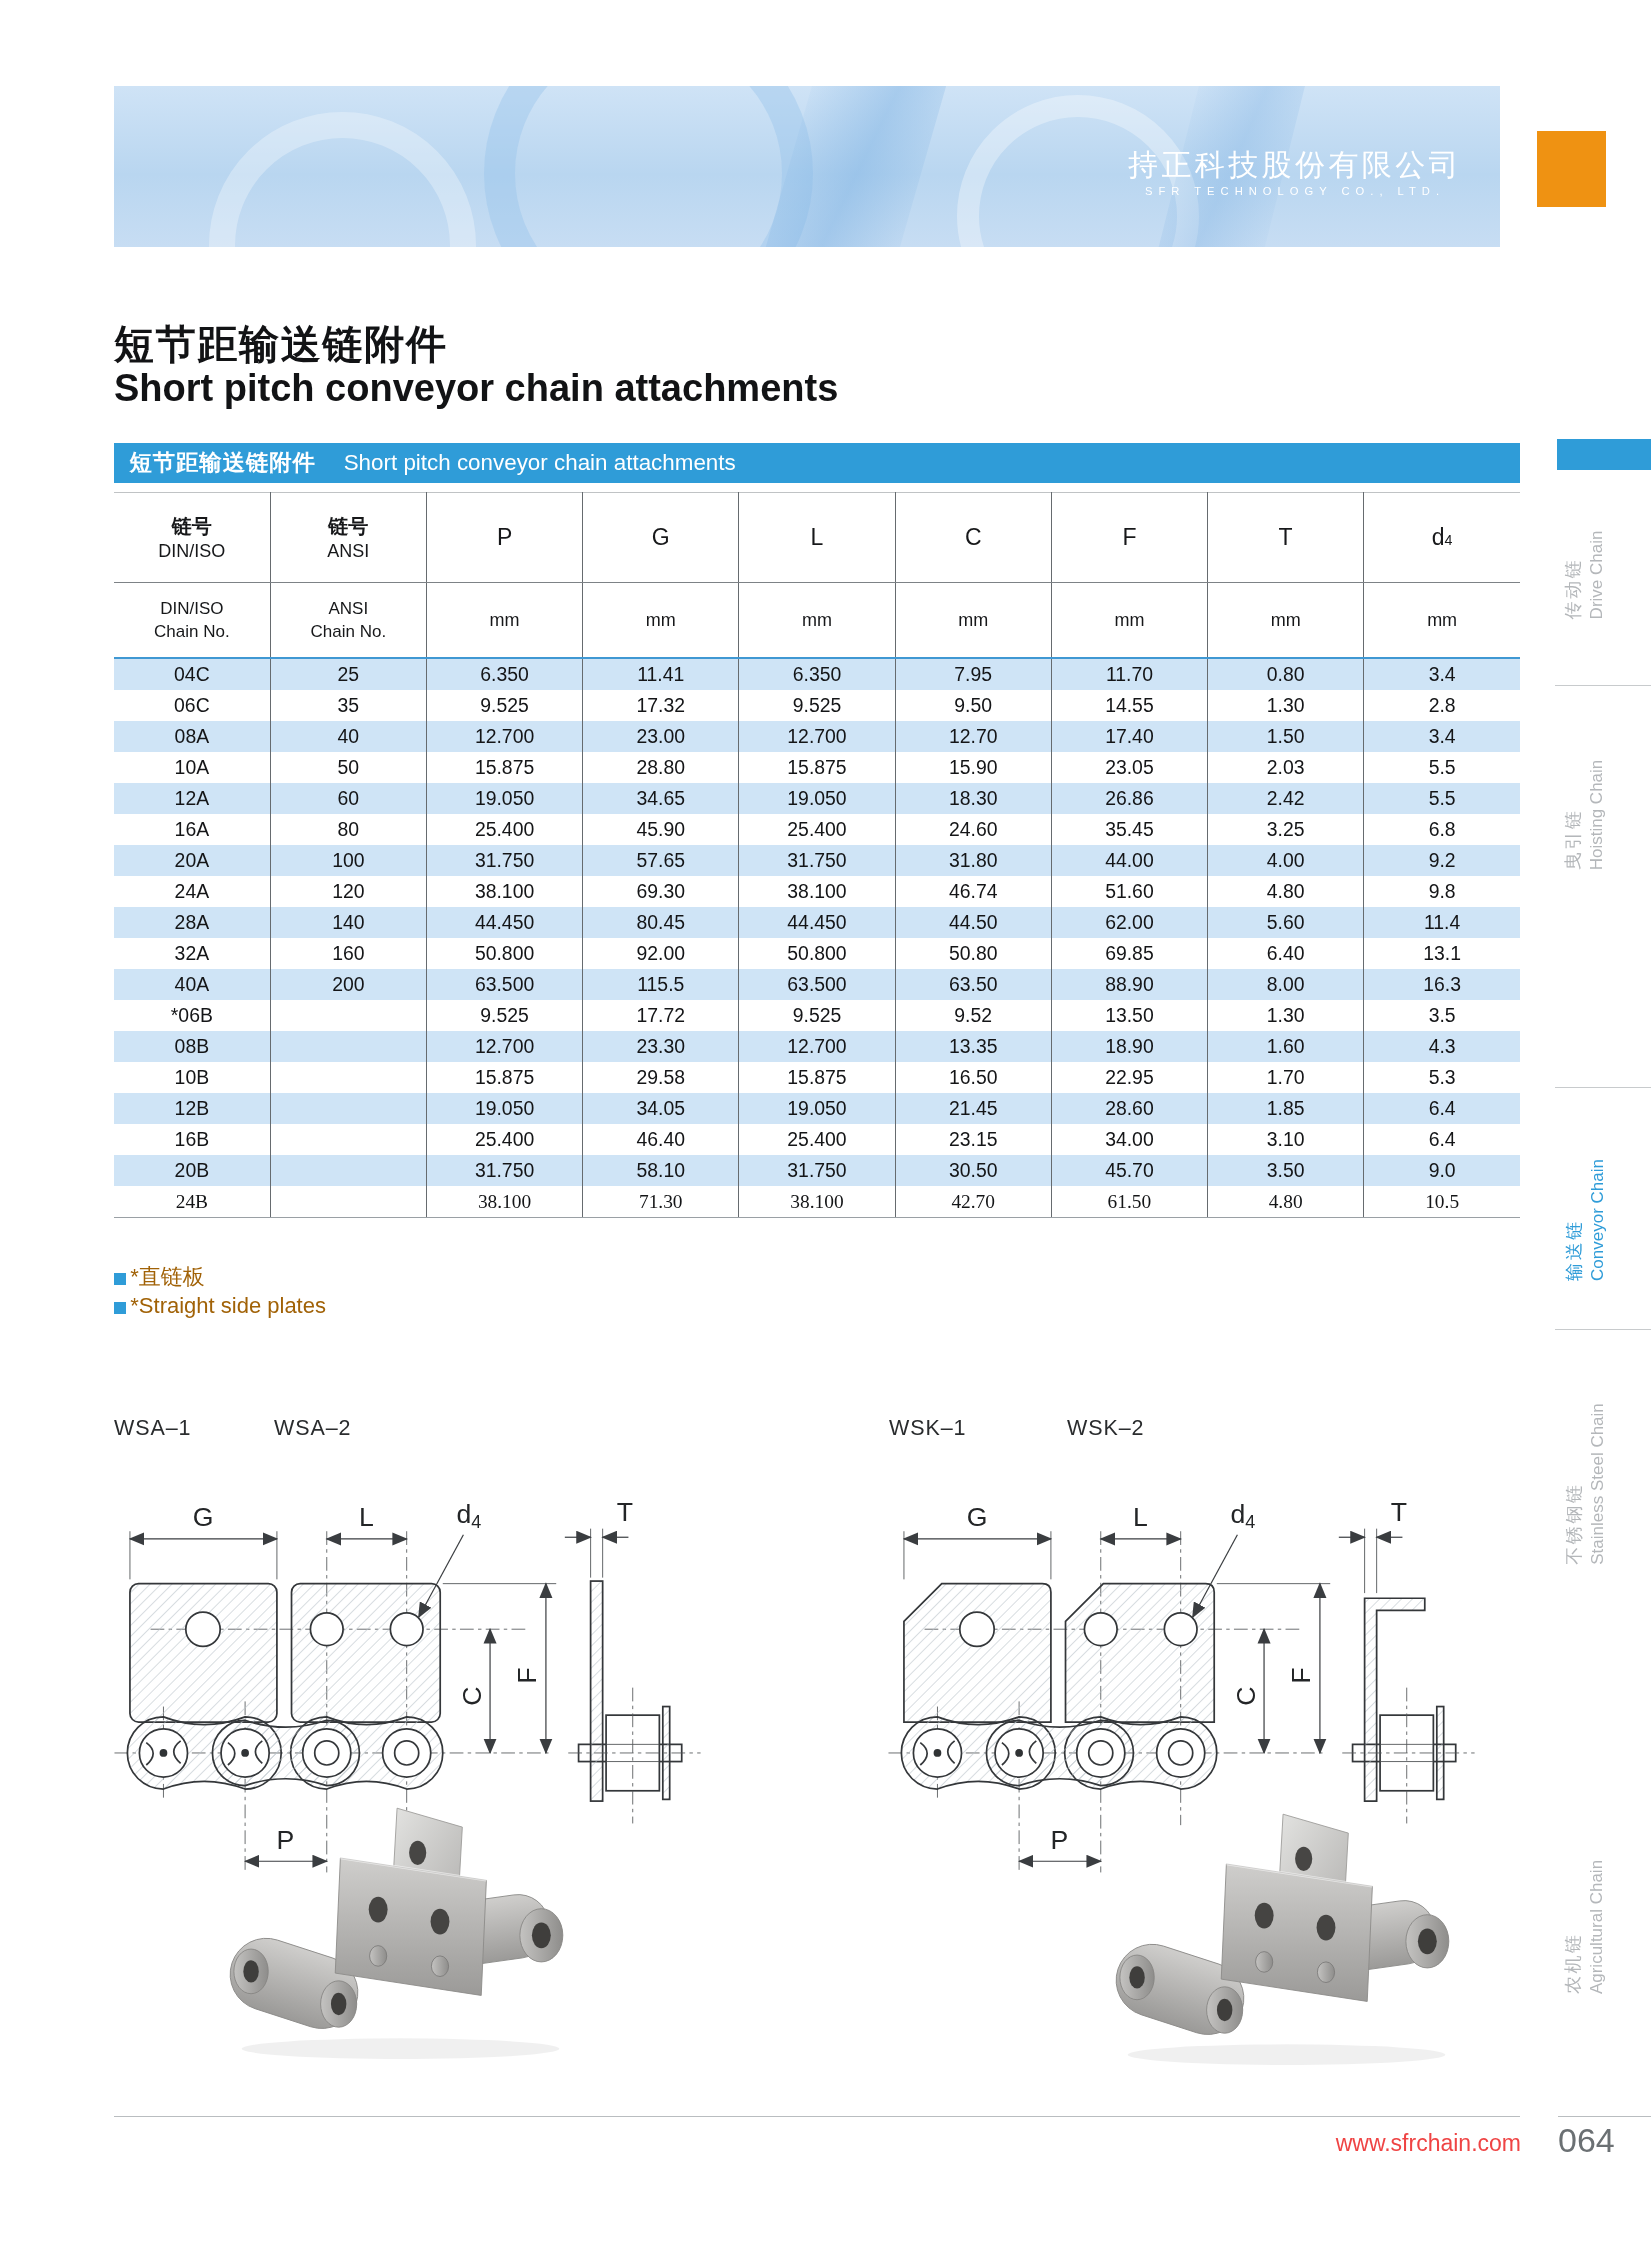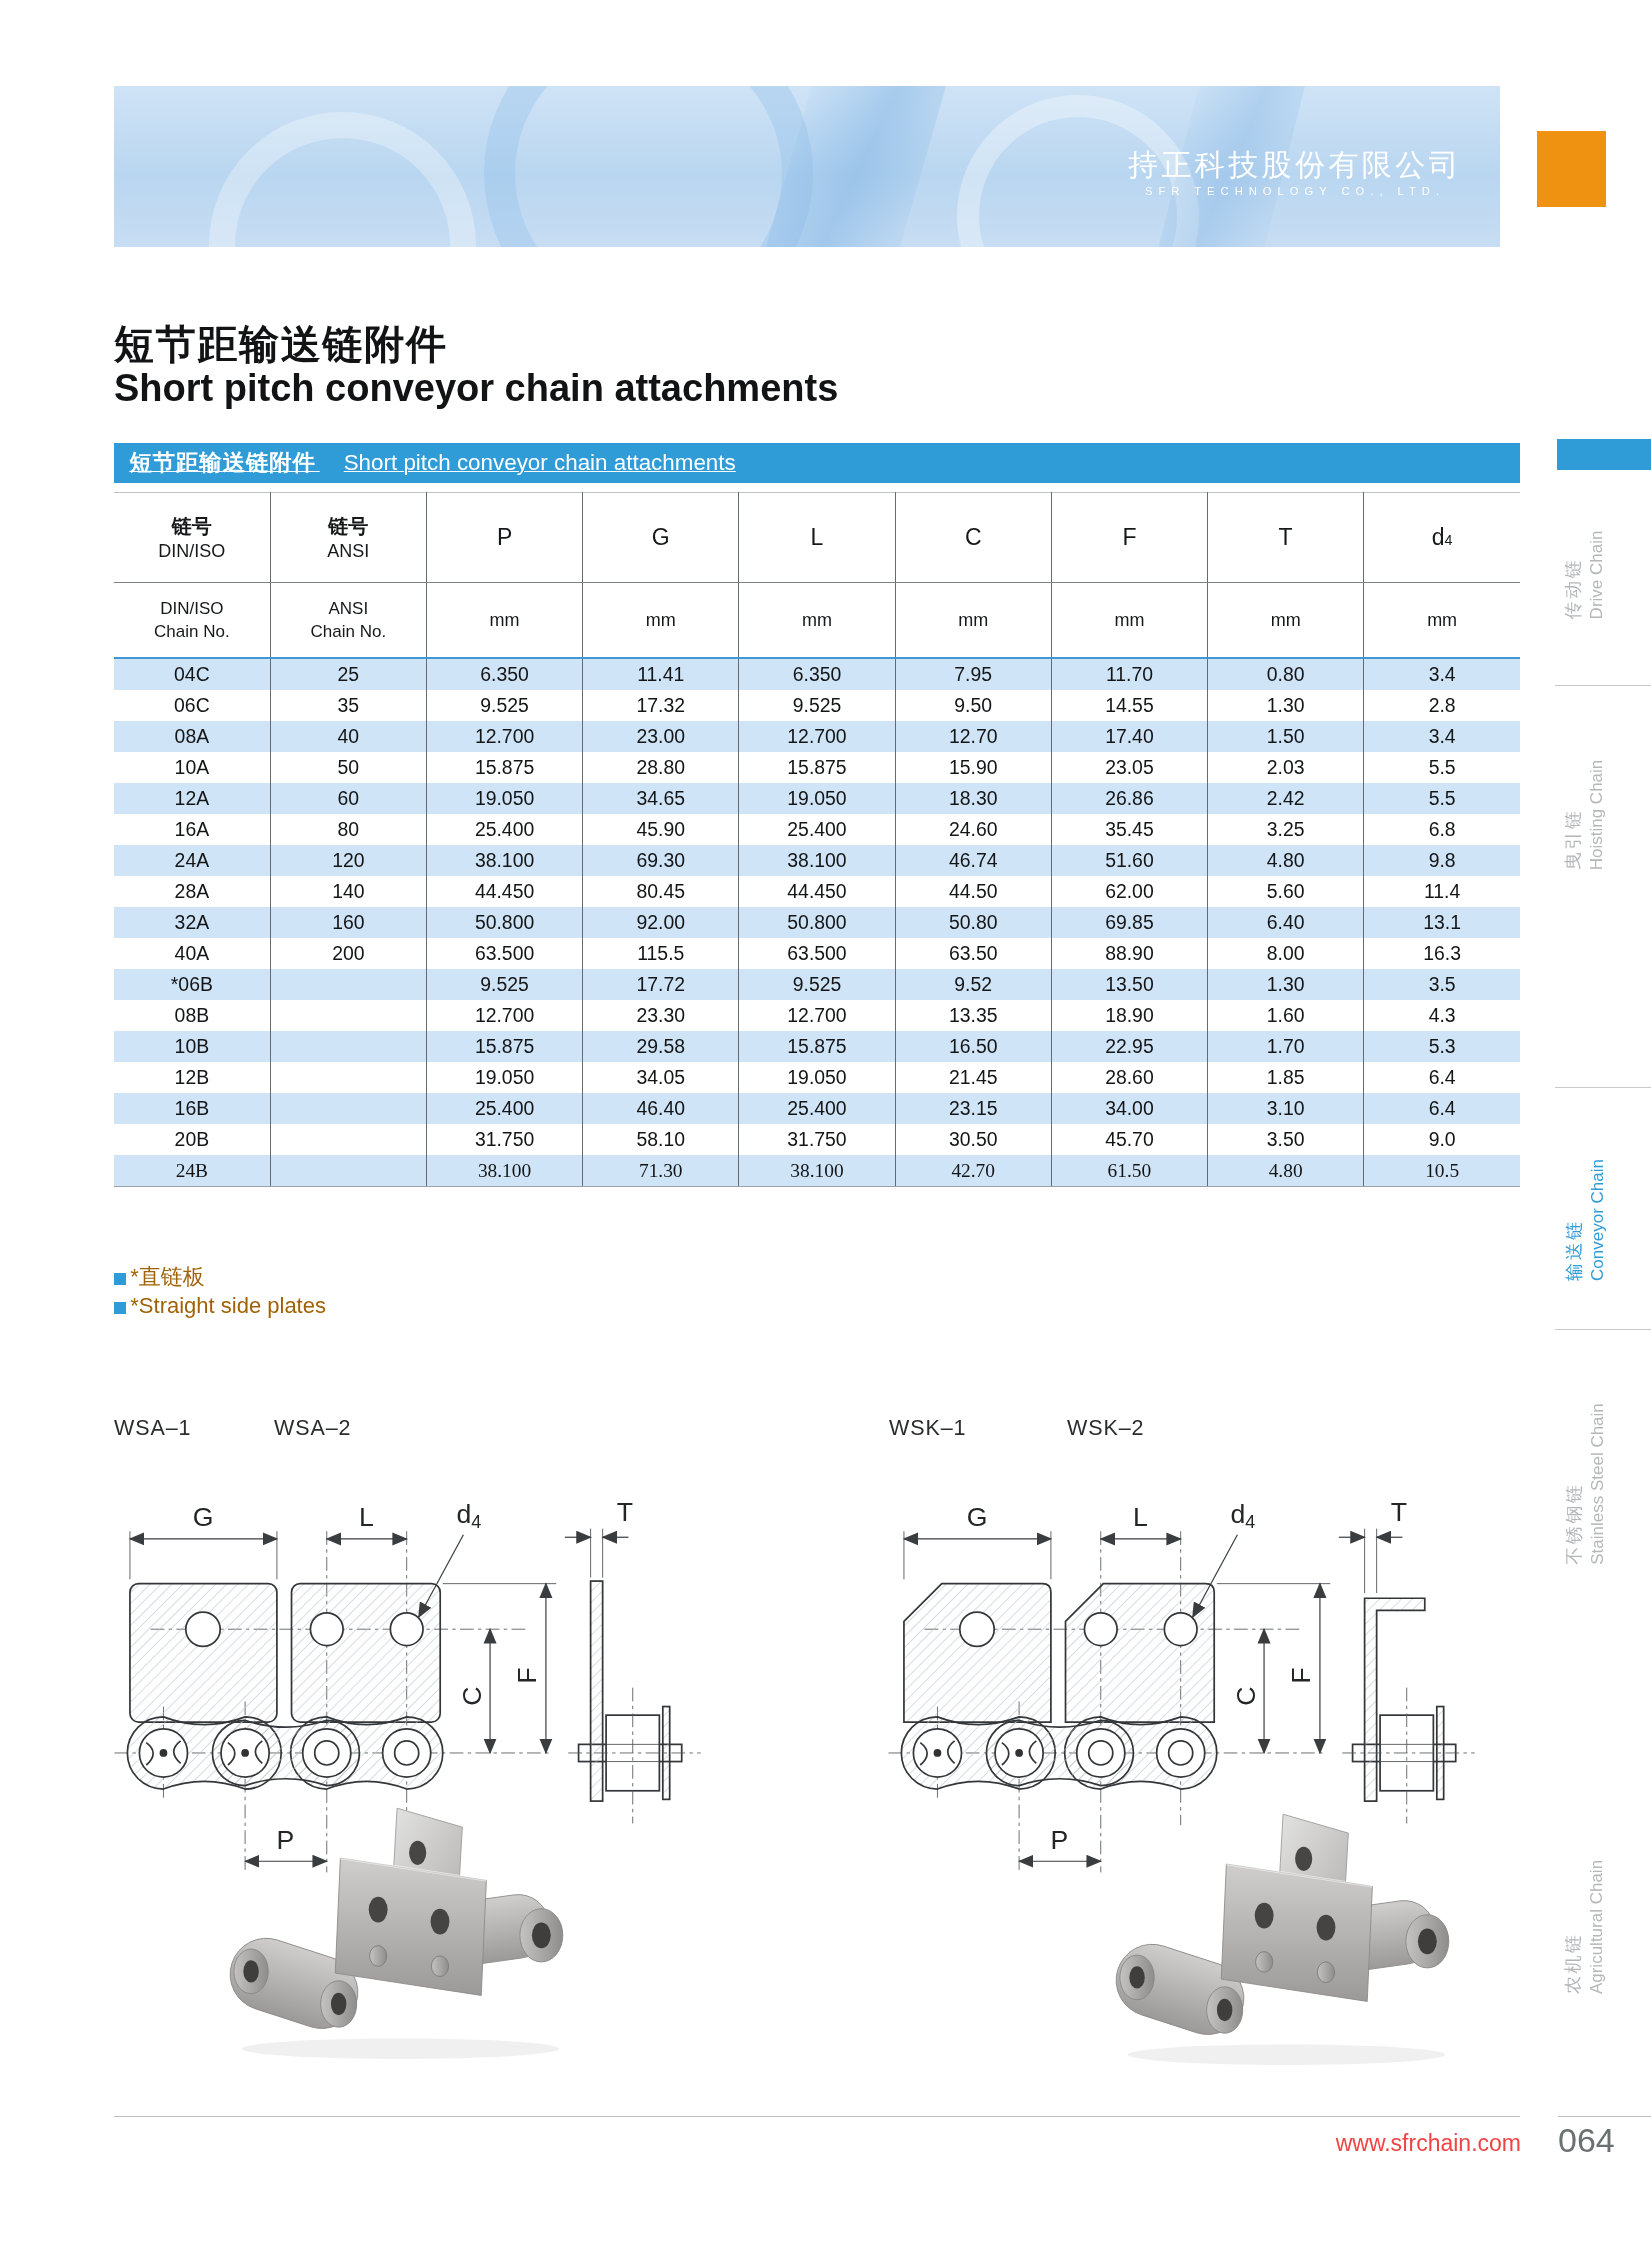--- a/index.html
+++ b/index.html
@@ -19,21 +19,21 @@
        background:linear-gradient(100deg,rgba(255,255,255,0),rgba(130,180,228,.38),rgba(255,255,255,0));}
   .company{position:absolute;right:38px;top:62px;text-align:center;color:#fff;}
   .company .cn{font-family:"Liberation Serif",serif;font-size:30px;letter-spacing:3.4px;line-height:33px;}
   .company .en{font-size:11.2px;letter-spacing:6px;margin-top:4.3px;}
   .orange-block{position:absolute;left:1537px;top:131px;width:69px;height:76px;background:#ef9212;}
 
   
   .title-cn{position:absolute;left:114px;top:317px;font-size:40px;font-weight:bold;letter-spacing:1.7px;color:#121315;}
   .title-en{position:absolute;left:114px;top:367px;font-size:38px;font-weight:700;color:#121315;}
   .section-bar{position:absolute;left:114px;top:443px;width:1406px;height:40px;background:#2f9cd8;
-               color:#fff;line-height:40px;padding-left:15.5px;box-sizing:border-box;text-decoration:underline;}
+               color:#fff;line-height:40px;padding-left:15.5px;box-sizing:border-box;}
   .section-bar .sb-cn{font-size:22.4px;font-weight:bold;letter-spacing:0.9px;}
   .section-bar .sb-en{font-size:22.4px;margin-left:24px;}
   .side-marker{position:absolute;left:1557px;top:439px;width:95px;height:31px;background:#2f9cd8;}
 
   
   table.spec{position:absolute;left:114px;top:492px;width:1406px;border-collapse:collapse;table-layout:fixed;
              border-top:0.9px solid #c0c3c5;}
   table.spec th,table.spec td{border-left:0.9px solid #666b6f;text-align:center;vertical-align:middle;padding:0;}
   table.spec th:first-child,table.spec td:first-child{border-left:none;}
   table.spec thead tr.h1 th{height:89px;border-bottom:1.7px solid #7d8286;}
@@ -201,20 +201,31 @@
         <tr>
           <td>16A</td>
           <td>80</td>
           <td>25.400</td>
           <td>45.90</td>
           <td>25.400</td>
           <td>24.60</td>
           <td>35.45</td>
           <td>3.25</td>
           <td>6.8</td>
+        </tr>
+        <tr>
+          <td>20A</td>
+          <td>100</td>
+          <td>31.750</td>
+          <td>57.65</td>
+          <td>31.750</td>
+          <td>31.80</td>
+          <td>44.00</td>
+          <td>4.00</td>
+          <td>9.2</td>
         </tr>
         <tr>
           <td>24A</td>
           <td>120</td>
           <td>38.100</td>
           <td>69.30</td>
           <td>38.100</td>
           <td>46.74</td>
           <td>51.60</td>
           <td>4.80</td>

